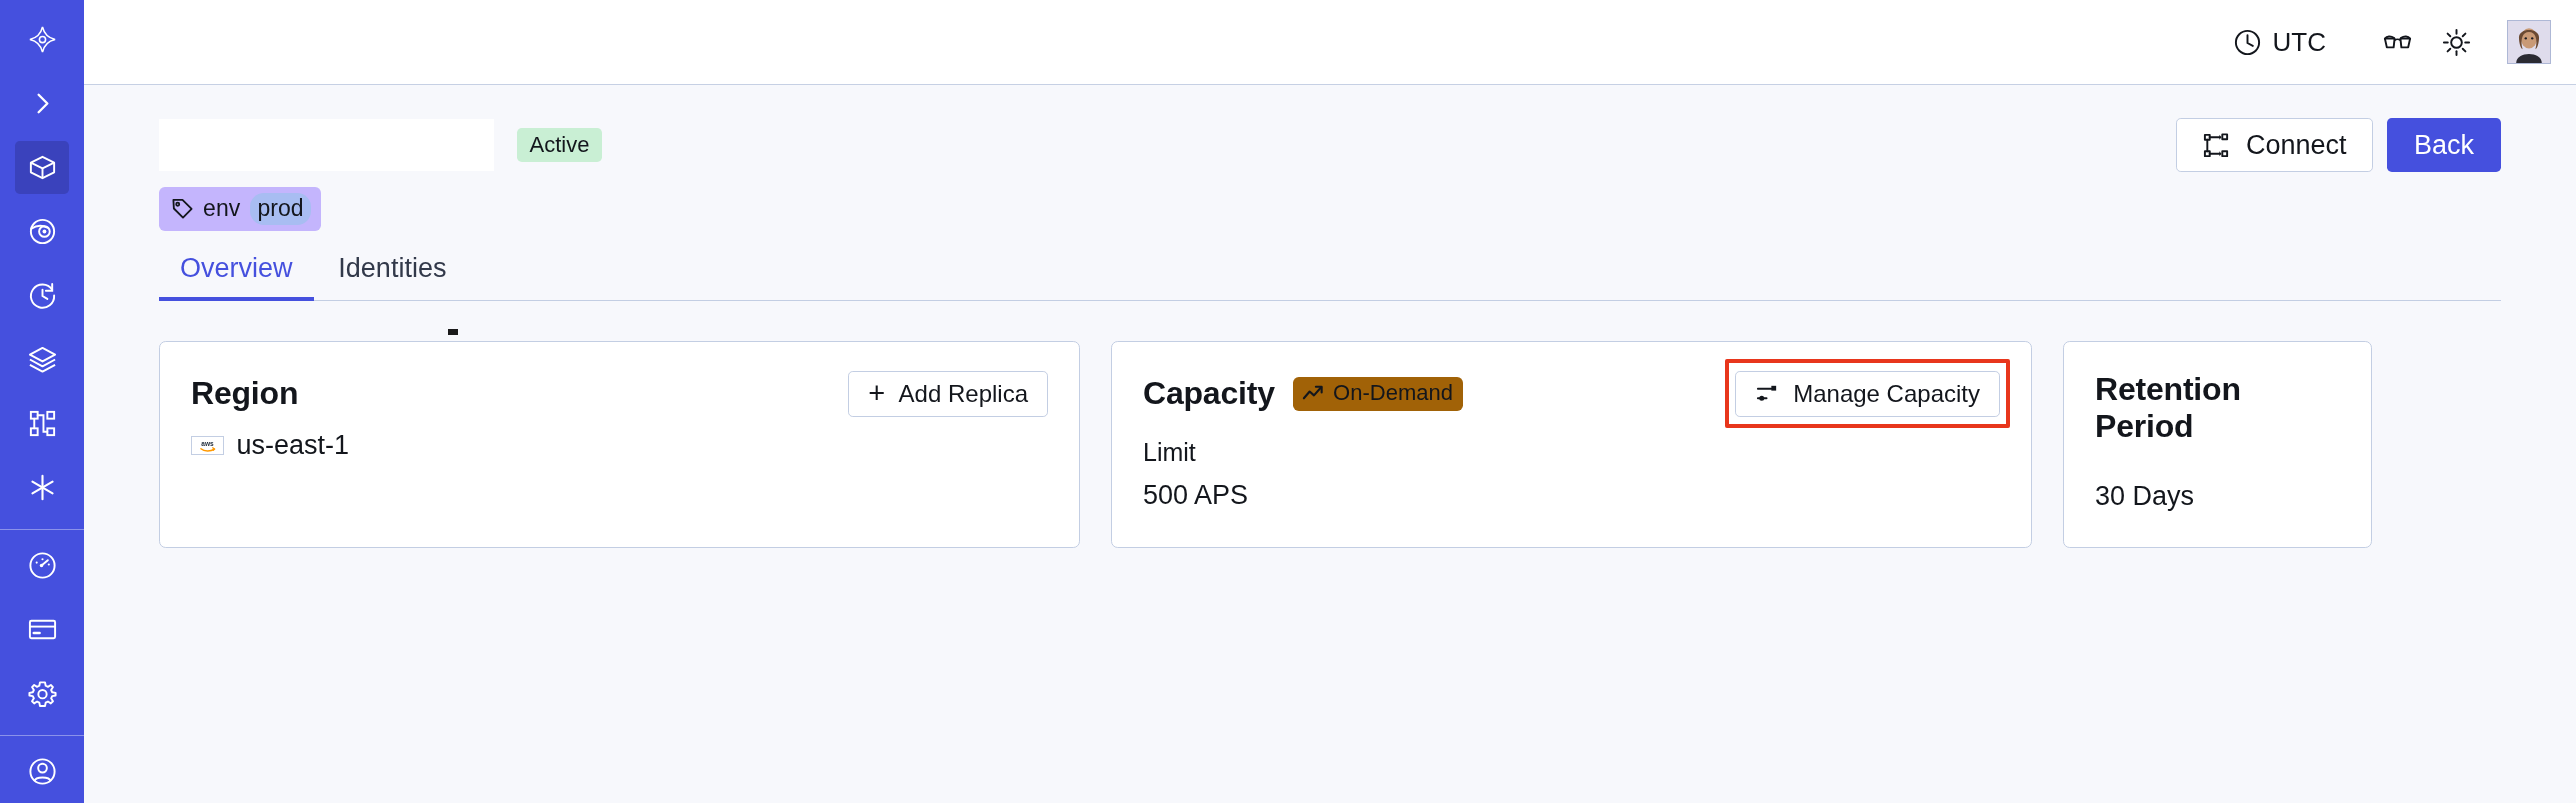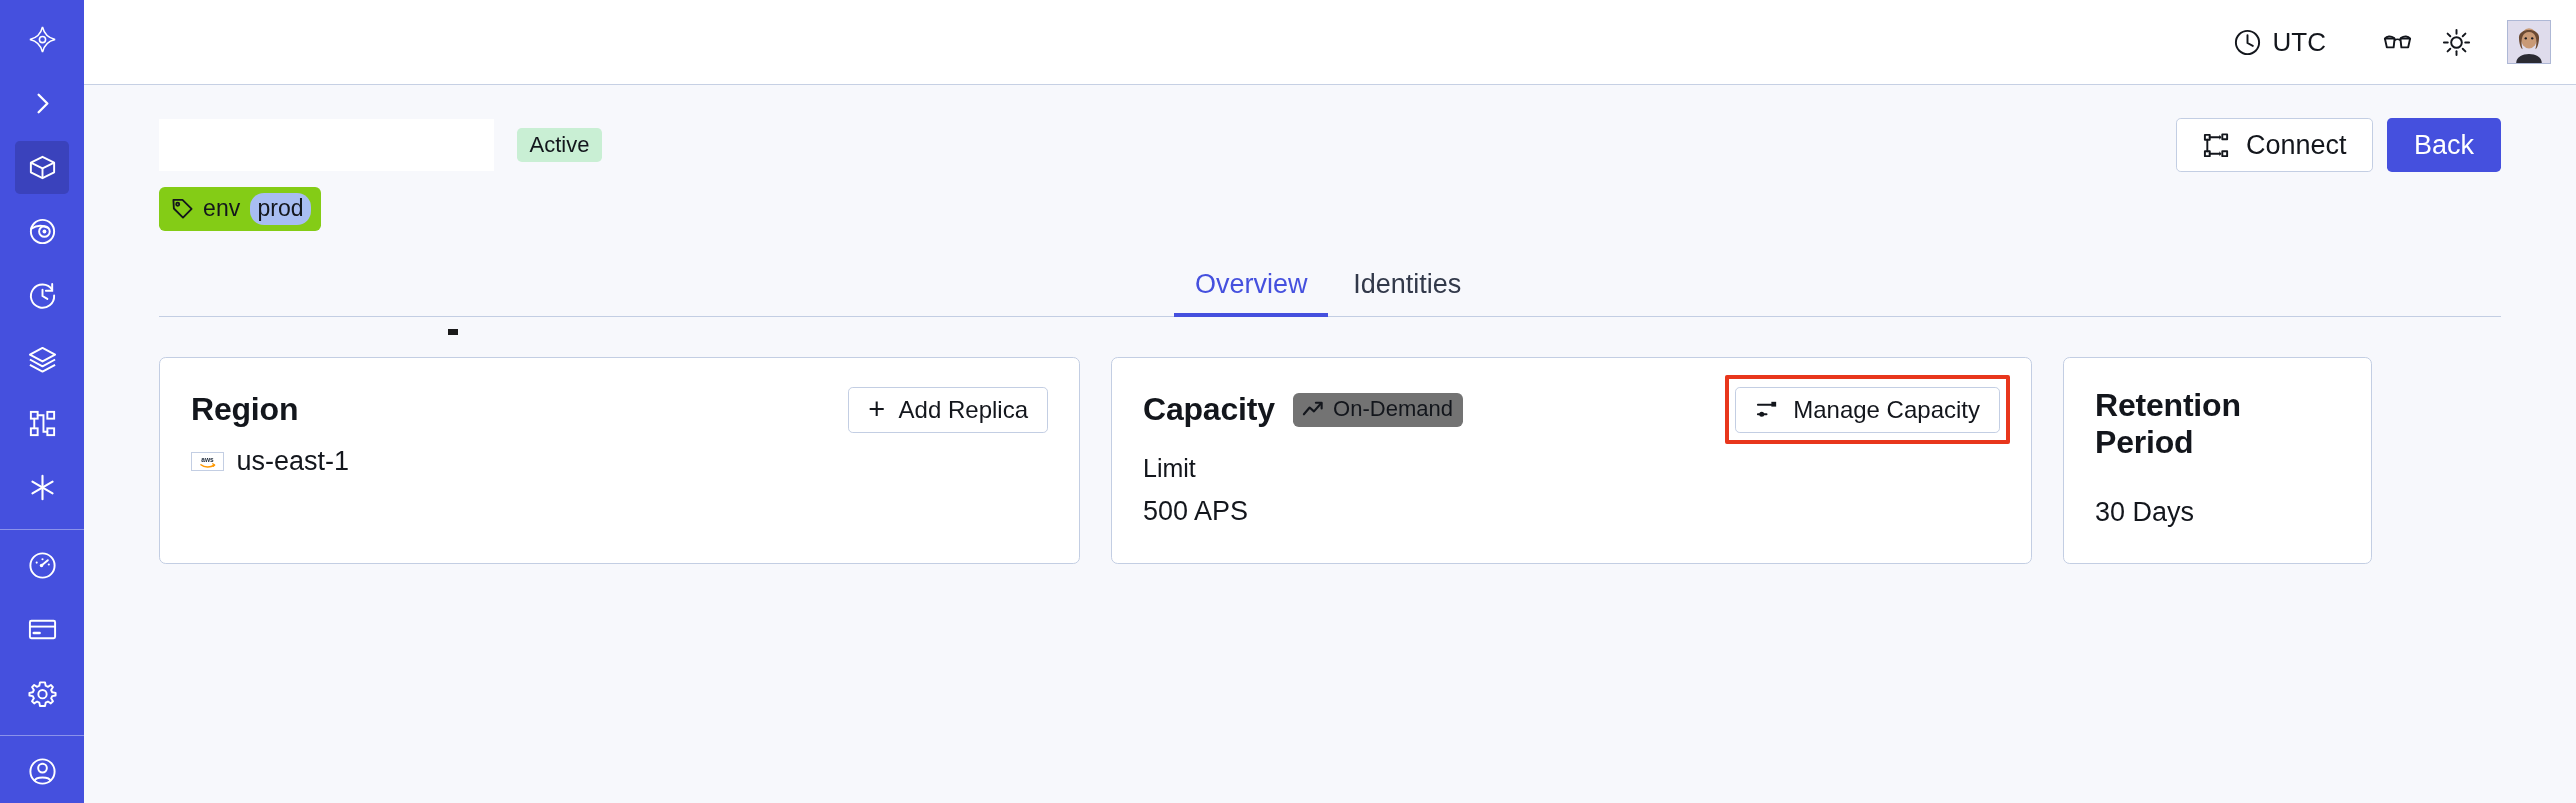--- a/index.html
+++ b/index.html
@@ -106,33 +106,33 @@
   .btn-edit {
     background: #4550DE; color: #ffffff; border: none;
     border-radius: 4.8px; padding: 0 27px; height: 54px;
     font-size: 27px; cursor: pointer;
     font-family: "Liberation Sans", sans-serif;
   }
 
   .tag-row { margin-top: 15.3px; display: flex; }
   .tag-chip {
     display: inline-flex; align-items: center; gap: 9.6px;
-    background: #84cc16; border-radius: 5.8px;
+    background: #c4b5fd; border-radius: 5.8px;
     padding: 5.8px 9.6px 5.8px 11.5px; font-size: 23px; color: #13161C;
     cursor: pointer;
   }
   .tag-chip svg { width: 23px; height: 23px; display:block; }
   .tag-val {
     background: #A8BDF2; border-radius: 14px;
     padding: 1.9px 7.7px 2.9px 7.7px;
   }
 
   .tabs {
-    margin-top: 38px; display: flex; gap: 0px;
-    border-bottom: 1px solid #C3CEE3; position: relative; justify-content: center;
+    margin-top: 22px; display: flex; gap: 0px;
+    border-bottom: 1px solid #C3CEE3; position: relative;
   }
   .tab {
     font-size: 27px; color: #32394A; padding: 0 21px 16.3px 21px;
     cursor: pointer; position: relative; margin-right: 3.8px;
   }
   .tab.active { color: #4550DE; }
   .tab.active::after {
     content: ""; position: absolute; left: 0; right: 0; bottom: -1px;
     height: 3.8px; background: #4550DE;
   }
@@ -148,21 +148,21 @@
   .card-region { flex: 0 0 921px; }
   .card-capacity { flex: 0 0 921px; }
   .card-retention { flex: 0 0 309px; }
 
   .card-head { display: flex; align-items: center; }
   .card-title {
     font-size: 32px; font-weight: bold; color: #13161C; letter-spacing: -0.2px;
   }
   .pill-ondemand {
     display: inline-flex; align-items: center; gap: 7.7px;
-    margin-left: 18px; background: #737373; color: #13161C;
+    margin-left: 18px; background: #a16207; color: #13161C;
     font-size: 22px; padding: 4.8px 10.5px 5.8px 8.6px; border-radius: 5.8px;
     line-height: 1;
   }
   .pill-ondemand svg { width: 24px; height: 24px; display:block; }
 
   .card-btn {
     margin-left: auto; display: flex; align-items: center; gap: 13.4px;
     background: #ffffff; border: 1px solid #C3CEE3; border-radius: 4.8px;
     height: 46px; padding: 0 19px; font-size: 24px; color: #13161C;
     cursor: pointer; white-space: nowrap;

